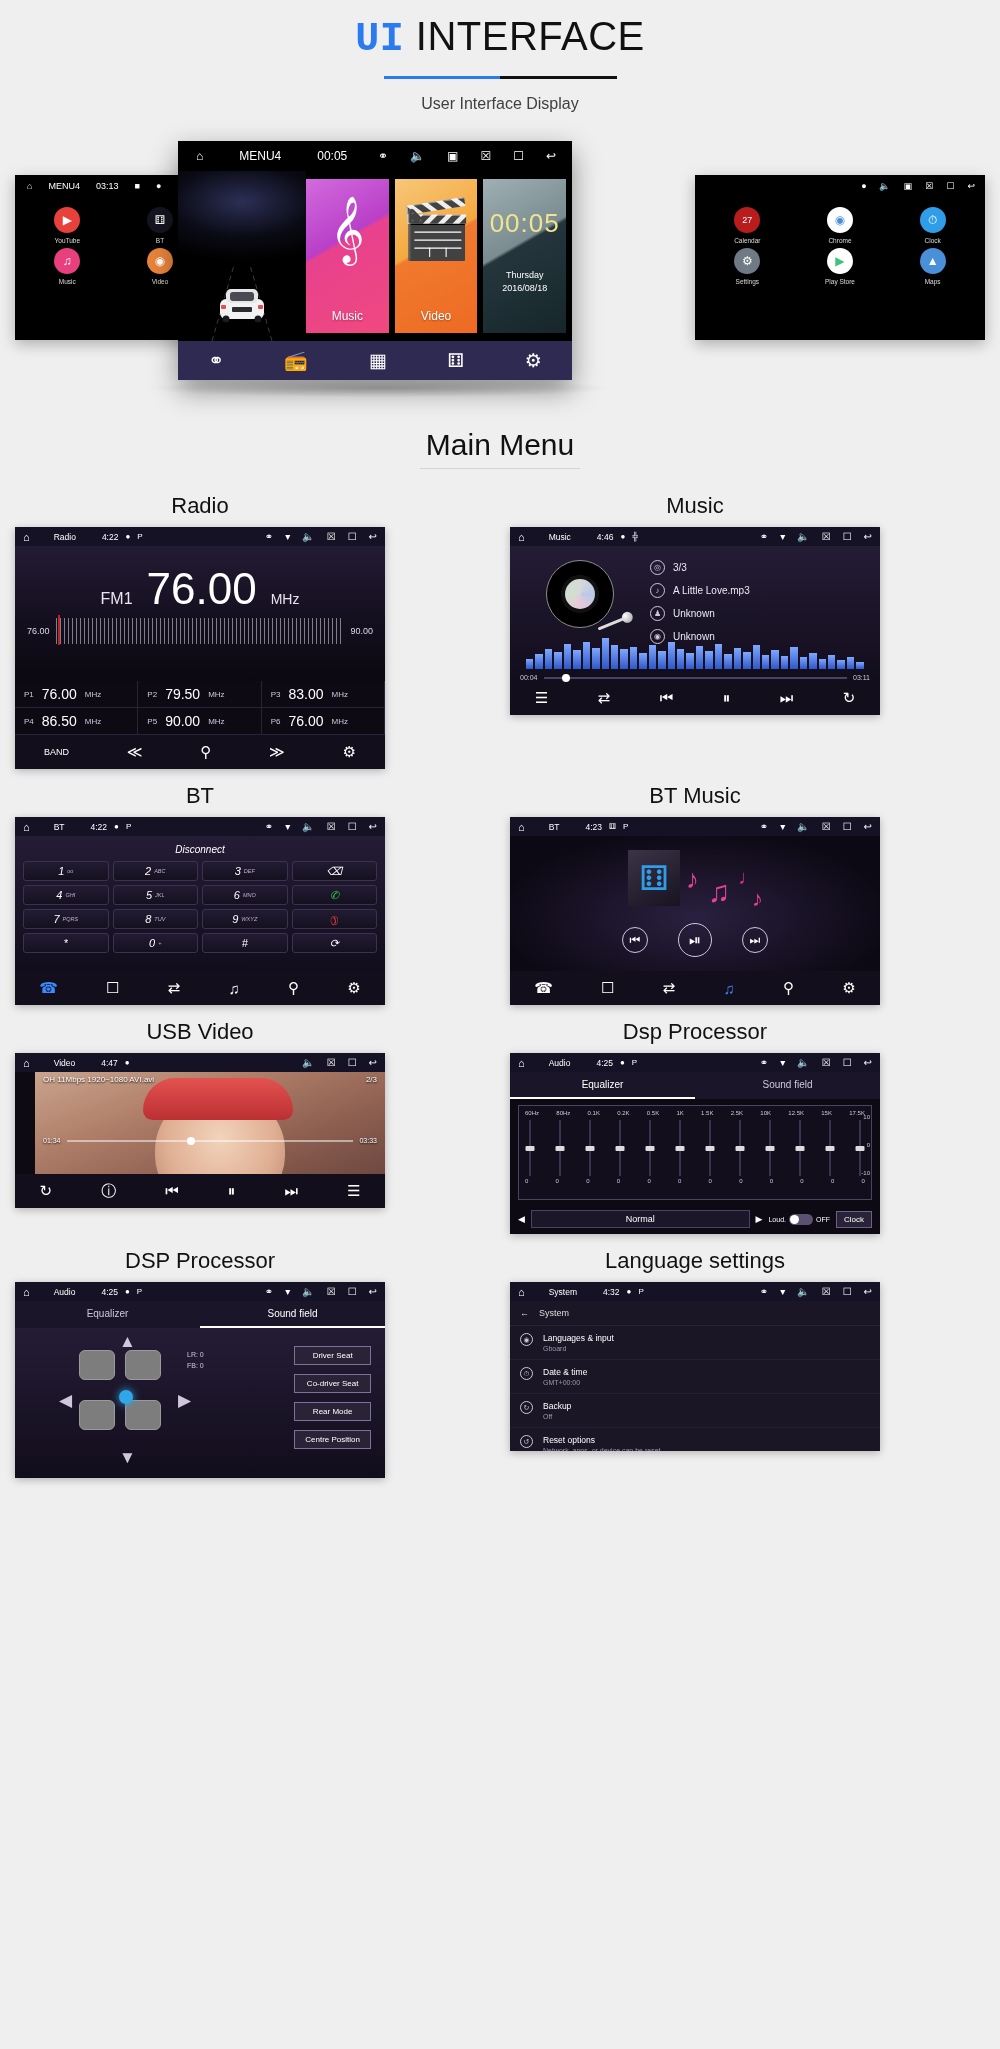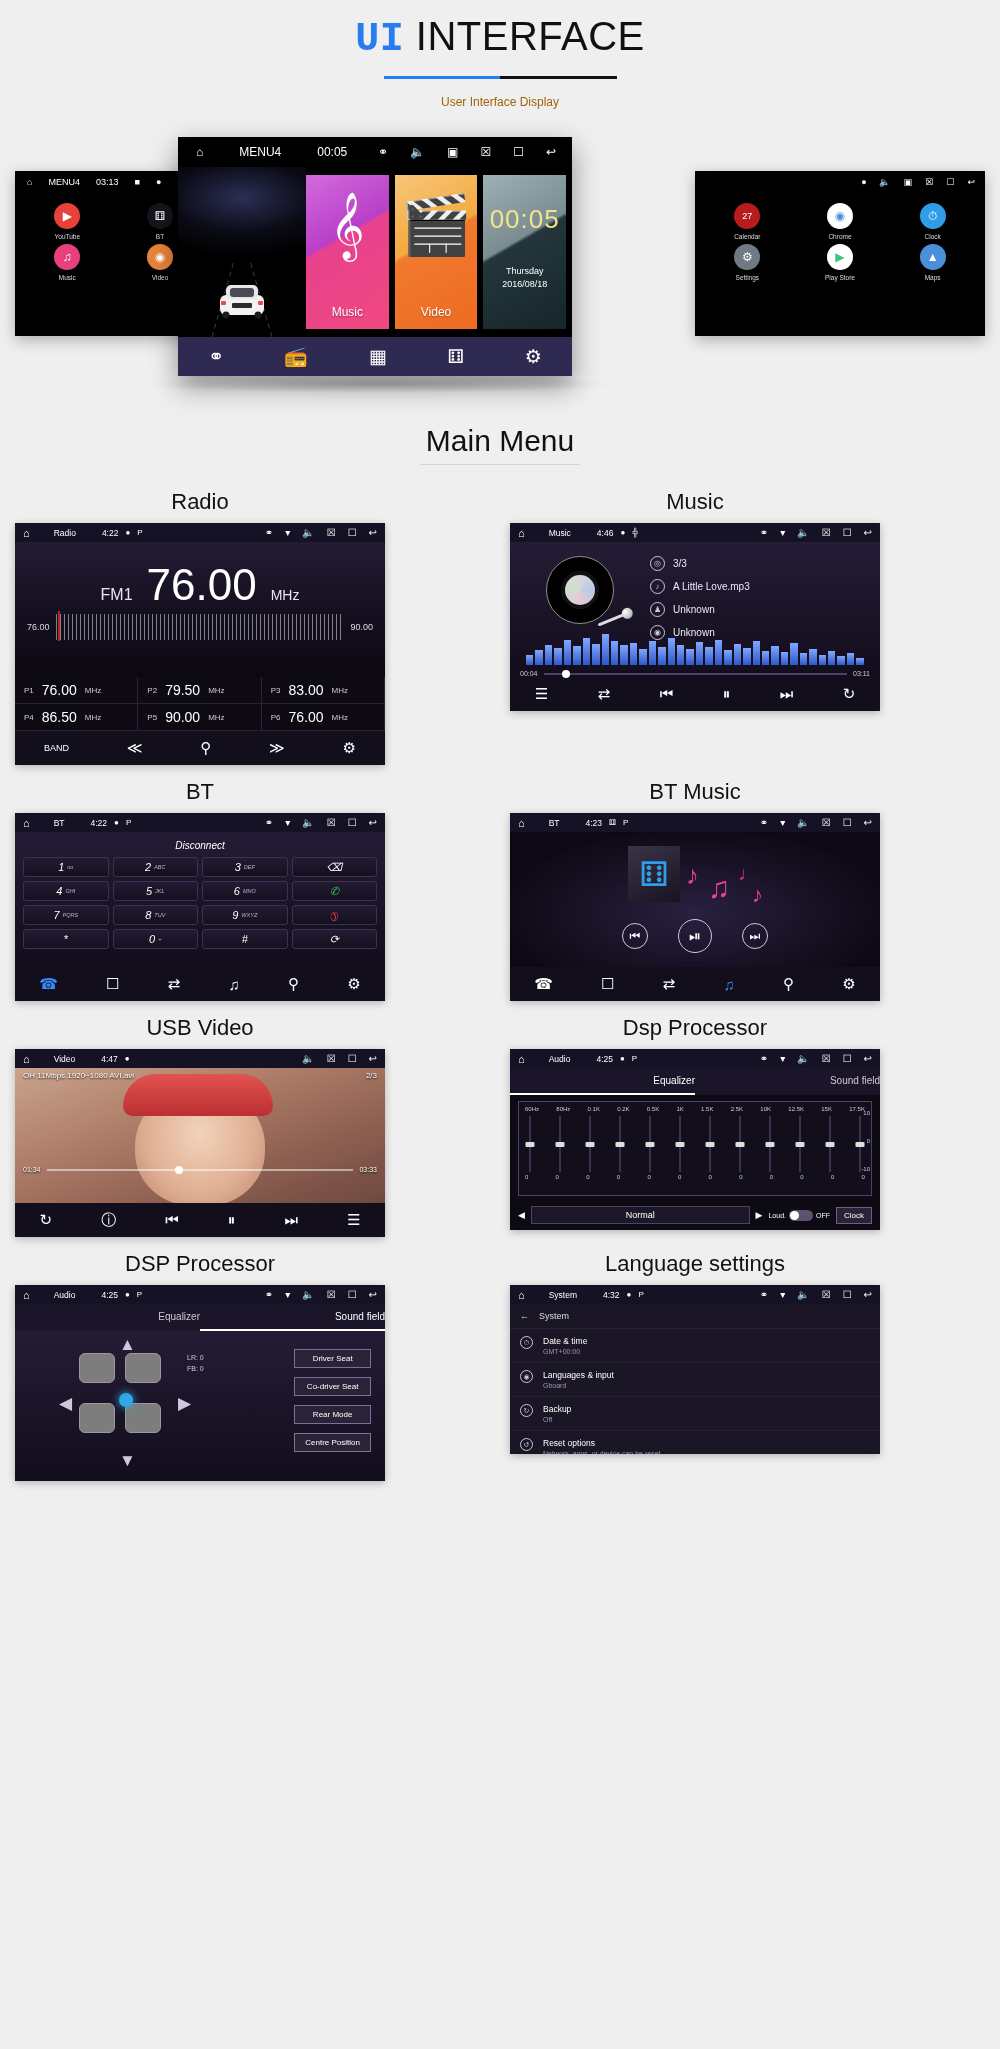--- a/index.html
+++ b/index.html
@@ -13,21 +13,21 @@
   }
   
   .hero { text-align:center; padding-top:14px; }
   .hero-title { font-size:40px; font-weight:400; letter-spacing:0.5px; }
   .hero-title .ui { color:#2a7bf0; font-weight:700;font-family:Liberation Mono, monospace; }
   .hero-title .rest { color:#111; font-weight:400; }
   .hero-rule { width:233px; height:3px; margin:14px auto 0; display:flex; }
   .hero-rule i { flex:1; display:block; }
   .hero-rule i:first-child { background:#2a7bf0; }
   .hero-rule i:last-child { background:#111; }
-  .hero-sub { margin-top:16px; font-size:12px; color:#a16207; }
+  .hero-sub { margin-top:16px; font-size:16px; color:#404040; }
 
   
   .carousel { position:relative; height:265px; margin-top:28px; }
   .dev { position:absolute; background:#000; overflow:hidden; }
   .dev-left  { left:15px;  top:34px;  width:290px; height:165px; box-shadow:0 4px 14px rgba(0,0,0,.28); }
   .dev-right { right:15px; top:34px;  width:290px; height:165px; box-shadow:0 4px 14px rgba(0,0,0,.28); }
   .dev-center{ left:178px; top:0;     width:394px; height:239px; box-shadow:0 10px 26px rgba(0,0,0,.42); z-index:5;}
   .car-shadow{ position:absolute; left:150px; top:238px; width:460px; height:18px;
     background:radial-gradient(ellipse at center, rgba(0,0,0,.22), rgba(0,0,0,0) 72%); z-index:1;}
 
@@ -145,38 +145,38 @@
   .bt-logo{ position:absolute; left:118px; top:14px; width:52px; height:56px;
             background:linear-gradient(150deg,#3b3448,#171320); display:flex;
             align-items:center; justify-content:center; color:#2f9de8; font-size:34px;}
   .btm-controls{ position:absolute; left:0; right:0; bottom:14px;
                  display:flex; align-items:center; justify-content:center; gap:30px;}
   .rbtn{ width:26px; height:26px; border:1px solid #cfc8dc; border-radius:50%; color:#fff;
          display:flex; align-items:center; justify-content:center; font-size:12px;}
   .rbtn.big{ width:34px; height:34px; font-size:15px;}
 
   
-  .vid-body{ height:135px; position:relative; overflow:hidden;
-     background:linear-gradient(160deg,#c9a48c 0%,#b07f6a 35%,#8d5f50 70%,#6e4840 100%);}
+  .vid-body{ height:102px; position:relative; overflow:hidden;
+     background:linear-gradient(160deg,#c9a48c 0%,#b07f6a 35%,#8d5f50 70%,#6e4840 100%);margin-left:20px;}
   .vid-face{ position:absolute; left:120px; top:18px; width:130px; height:120px;
      background:radial-gradient(ellipse at 50% 40%,#f2d3bb 0%,#dfae92 60%,#b9826a 100%);
      border-radius:50% 50% 45% 45%;}
   .vid-hat{ position:absolute; left:108px; top:6px; width:150px; height:42px;
      background:linear-gradient(180deg,#e3524f,#bb2f33); border-radius:60px 60px 18px 18px;}
   .vid-top{ position:absolute; left:0; right:0; top:0; color:#fff; font-size:8px; padding:3px 8px;
      display:flex; justify-content:space-between; text-shadow:0 1px 2px #000;}
   .vid-seek{ position:absolute; left:8px; right:8px; bottom:30px; display:flex; align-items:center;
      gap:6px; color:#fff; font-size:7px; text-shadow:0 1px 2px #000;}
   .vid-seek .bar{ flex:1; height:2px; background:rgba(255,255,255,.5); position:relative;}
   .vid-seek .bar .knob{ position:absolute; left:42%; top:-3px; width:8px; height:8px;
      border-radius:50%; background:#fff;}
 
   
   .dsp-tabs{ display:flex; background:#1a1528; }
-  .dsp-tab{ flex:1; text-align:right; padding:7px 0; color:#cfc8dc; font-size:10px;}
+  .dsp-tab{ flex:1; text-align:center; padding:7px 0; color:#cfc8dc; font-size:10px;}
   .dsp-tab.active{ color:#fff; border-bottom:2px solid #fff;}
   .eqbox{ height:95px; margin:6px 8px; border:1px solid #4b4364; position:relative;
           background:#120e1c; padding:4px 6px; }
   .eq-head{ display:flex; justify-content:space-between; color:#cfc8dc; font-size:6px; }
   .eq-sliders{ display:flex; justify-content:space-between; height:56px; margin-top:4px;}
   .eq-sl{ width:10px; height:100%; position:relative; }
   .eq-sl .track{ position:absolute; left:50%; top:0; bottom:0; width:2px; transform:translateX(-50%);
                  background:#3a3350;}
   .eq-sl .hand{ position:absolute; left:50%; top:46%; transform:translateX(-50%);
                 width:9px; height:5px; background:#ddd; border-radius:1px;}
@@ -920,31 +920,31 @@
           <span>☐</span>
           <span>↩</span>
         </span>
       </div>
       <div class="lang-body">
         <div class="lang-top">
           <span>←</span>
           <span>System</span>
         </div>
         <div class="lang-item">
+          <span class="lang-ic">◉</span>
+          <span class="lang-tx">
+            <div class="t1">Languages &amp; input</div>
+            <div class="t2">Gboard</div>
+          </span>
+        </div>
+        <div class="lang-item">
           <span class="lang-ic">⏱</span>
           <span class="lang-tx">
             <div class="t1">Date &amp; time</div>
             <div class="t2">GMT+00:00</div>
-          </span>
-        </div>
-        <div class="lang-item">
-          <span class="lang-ic">◉</span>
-          <span class="lang-tx">
-            <div class="t1">Languages &amp; input</div>
-            <div class="t2">Gboard</div>
           </span>
         </div>
         <div class="lang-item">
           <span class="lang-ic">↻</span>
           <span class="lang-tx">
             <div class="t1">Backup</div>
             <div class="t2">Off</div>
           </span>
         </div>
         <div class="lang-item">

